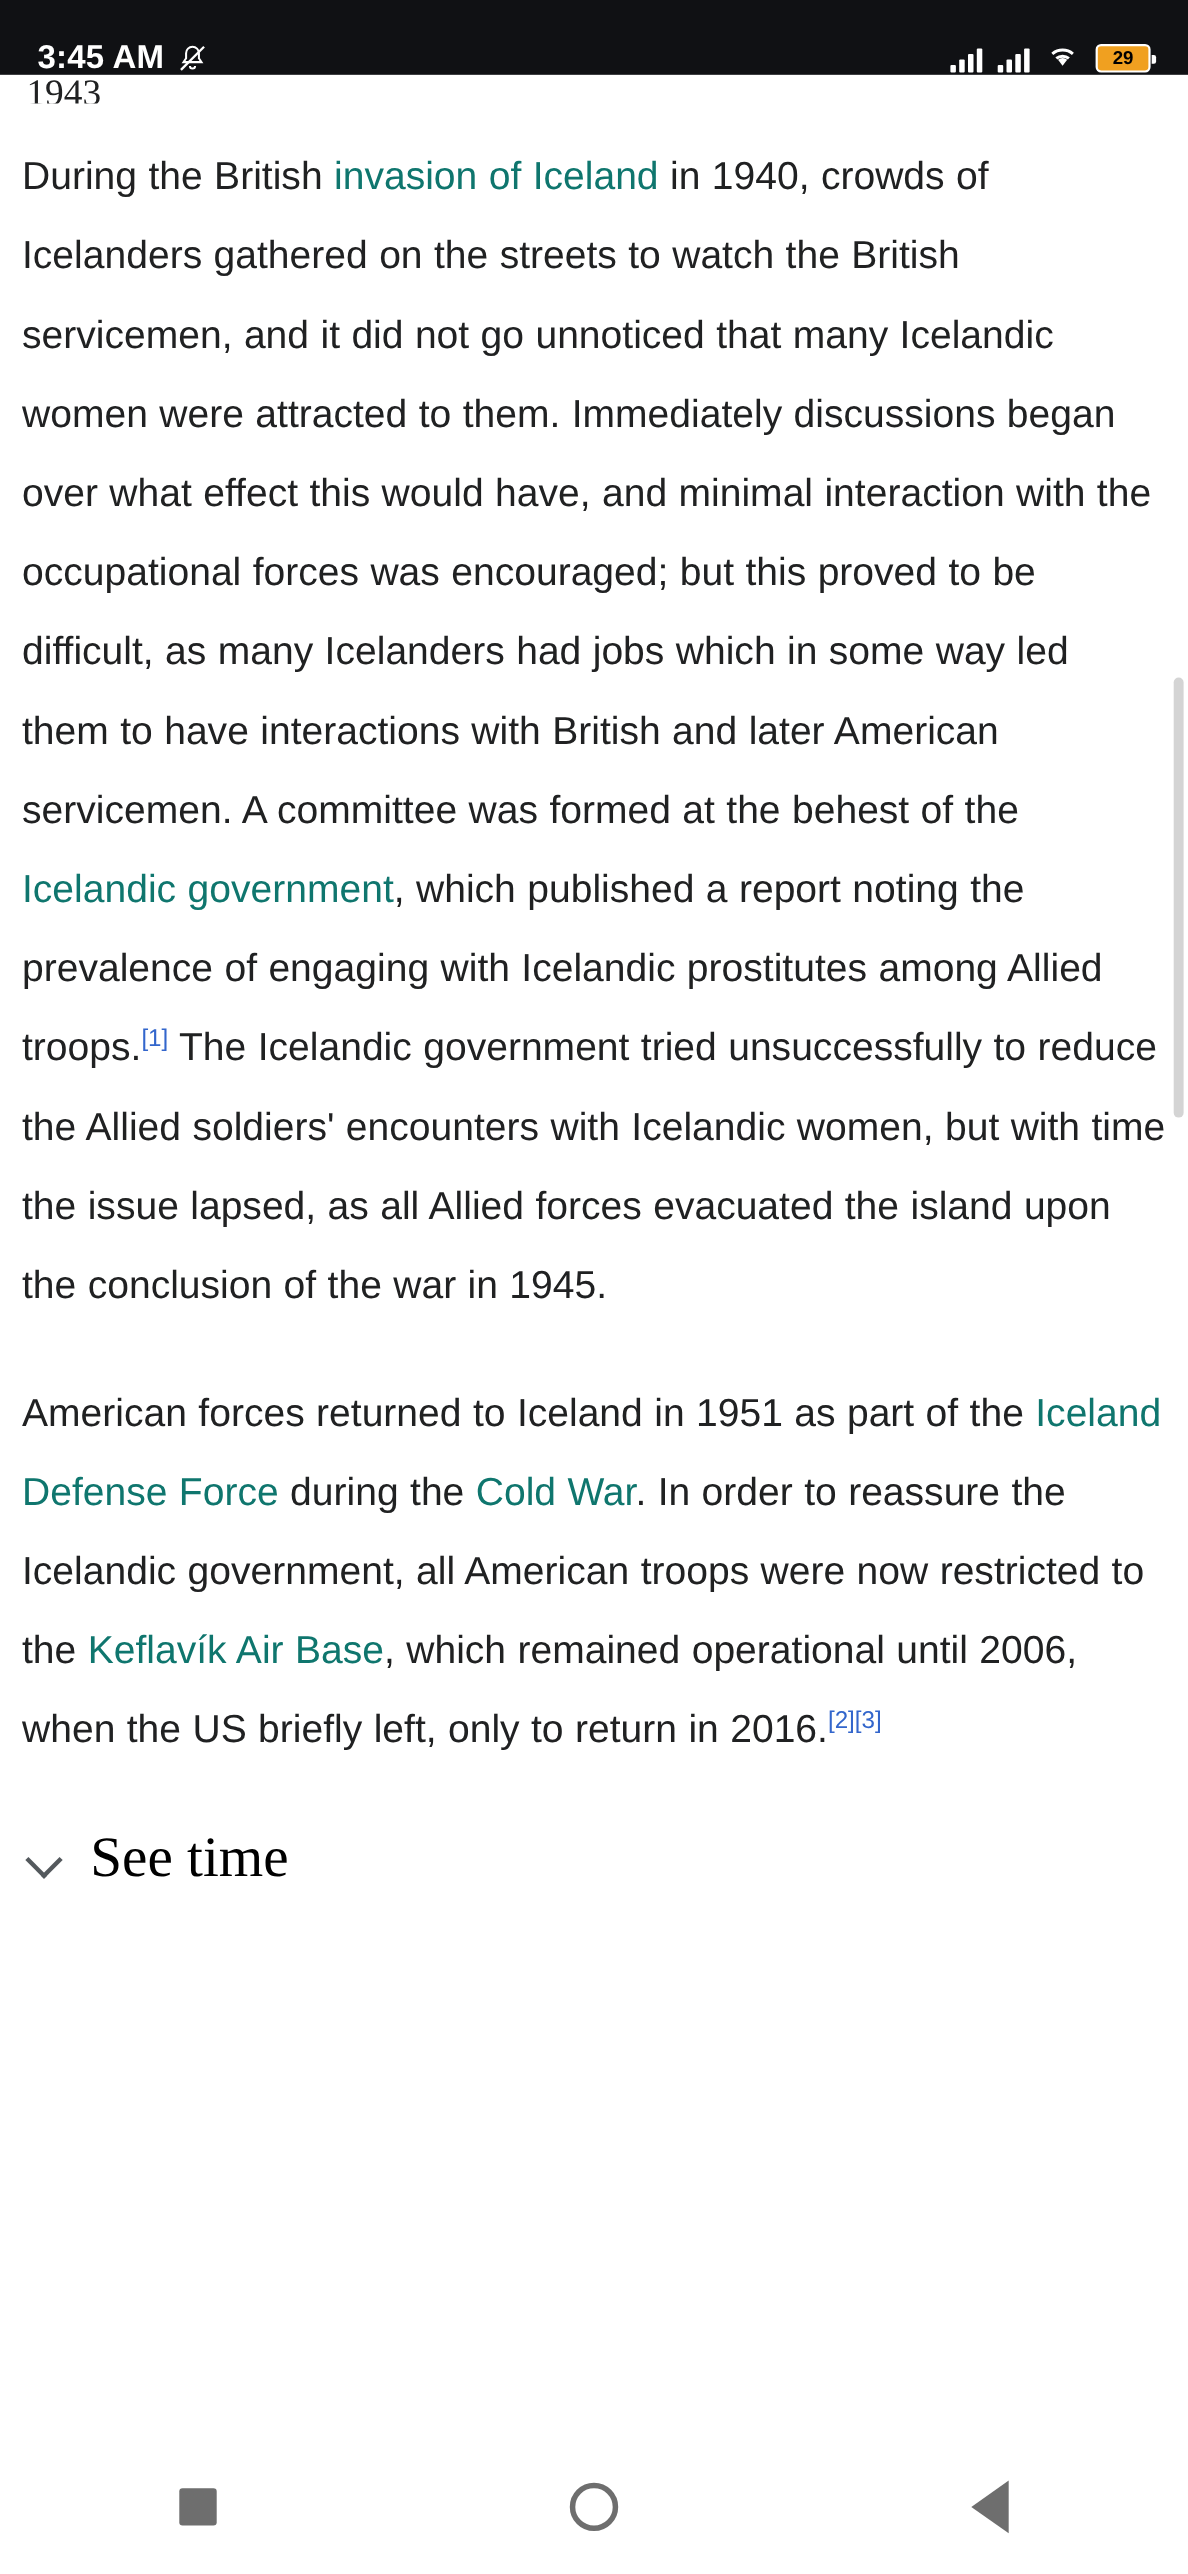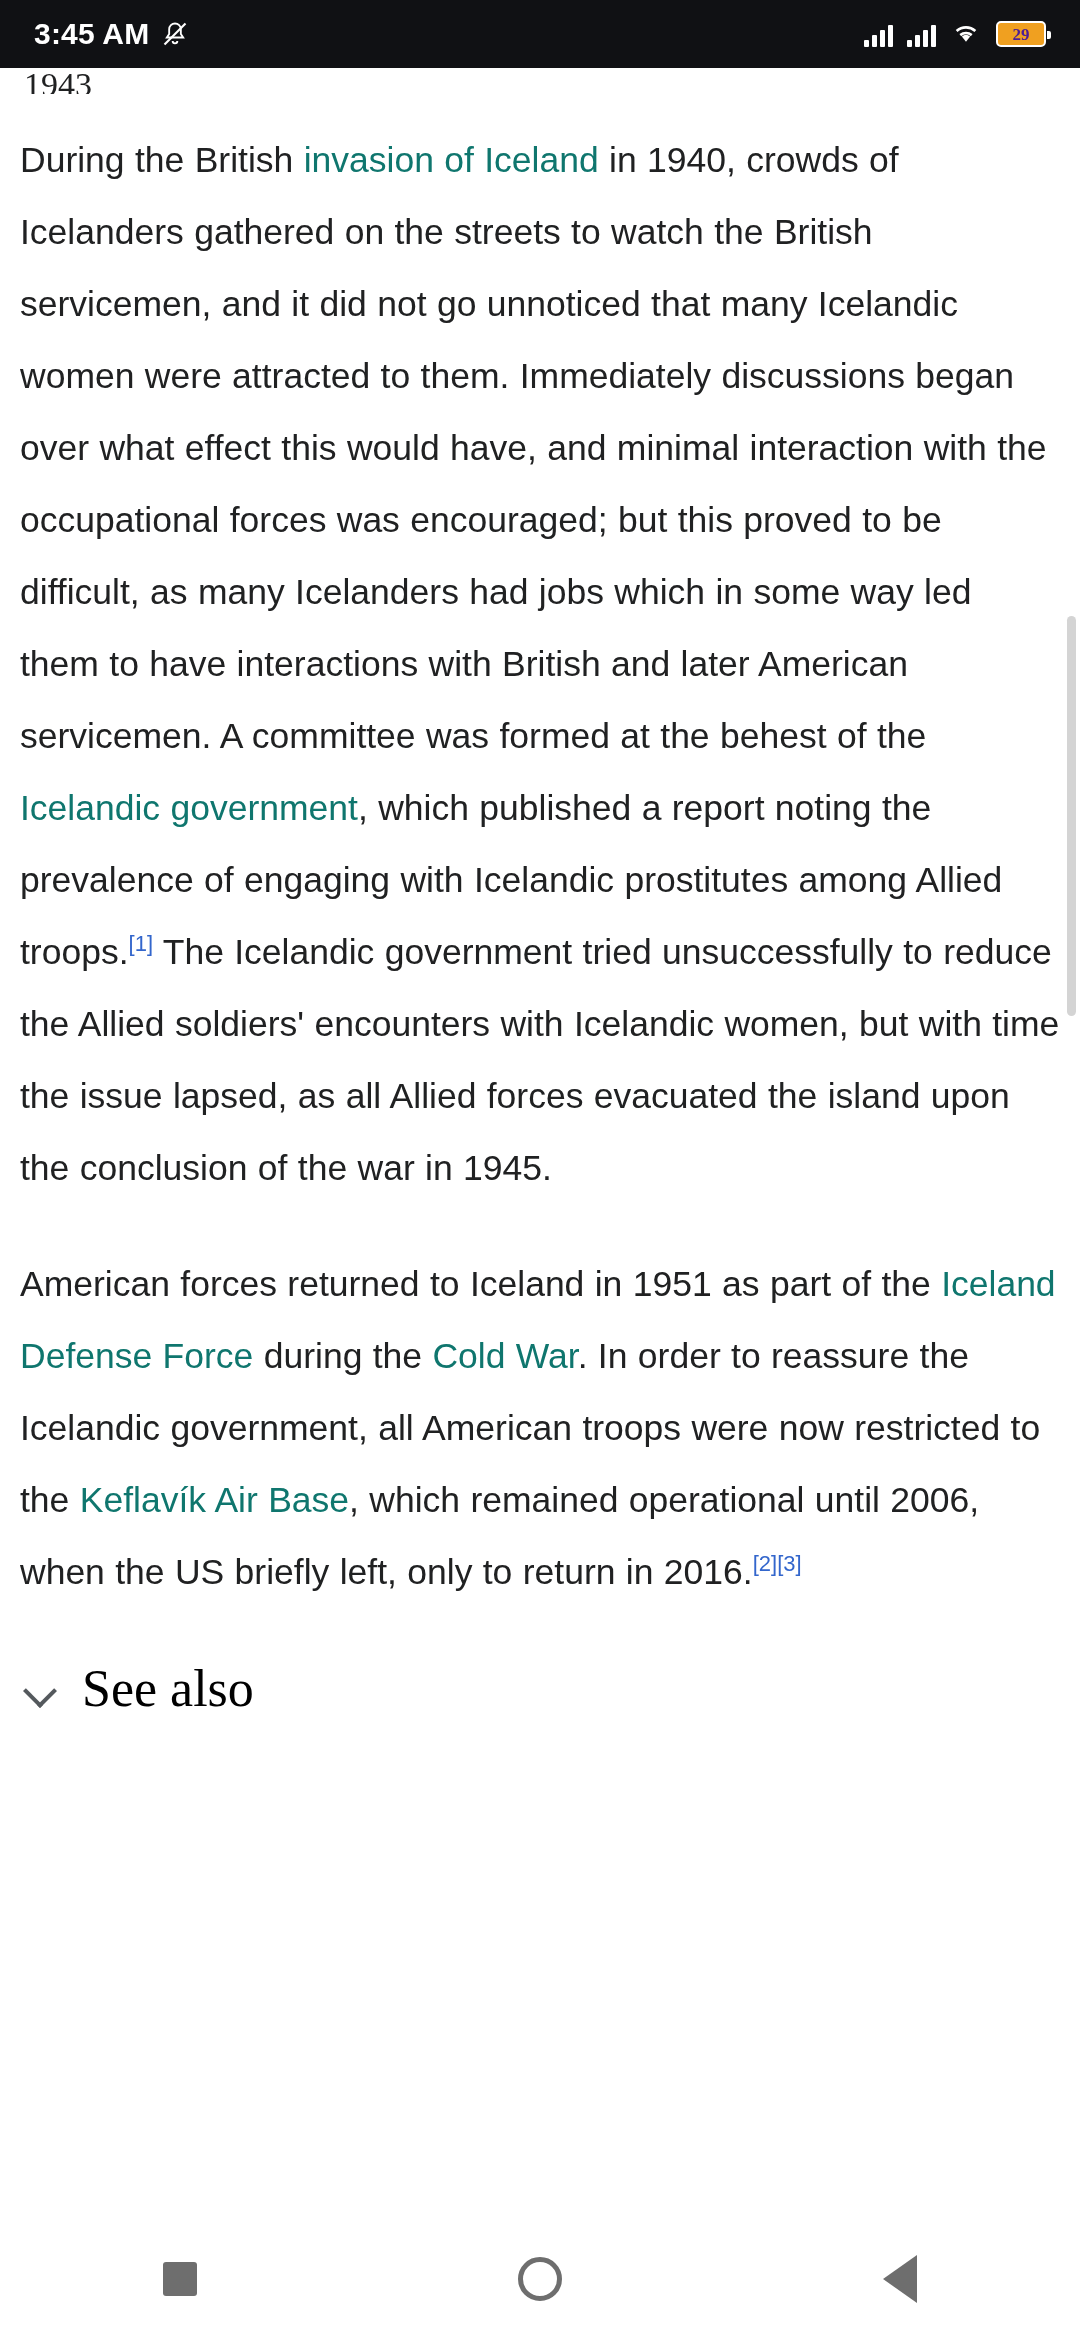--- a/index.html
+++ b/index.html
@@ -17,21 +17,21 @@
 
   
   .status-bar {
     position: absolute;
     top: 0; left: 0;
     width: 1080px;
     height: 68px;
     background: #101114;
     color: #ffffff;
     display: flex;
-    align-items: center;
+    align-items: flex-end;
     justify-content: space-between;
     padding: 0 34px;
     box-sizing: border-box;
     z-index: 10;
   }
   .status-left {
     display: flex;
     align-items: center;
     gap: 12px;
   }
@@ -87,23 +87,22 @@
     right: -7px;
     top: 8px;
     width: 4px;
     height: 8px;
     background: #ffffff;
     border-radius: 0 2px 2px 0;
   }
   .battery span {
     font-size: 17px;
     font-weight: bold;
-    color: #4c1d95;
+    color: #000000;
     line-height: 1;
-    font-family: Liberation Serif, serif;
   }
 
   
   .content {
     position: absolute;
     top: 68px;
     left: 0;
     width: 1080px;
     height: 2180px;
     background: #ffffff;
@@ -267,21 +266,21 @@
   <div class="article">
 
     <div class="clipped-heading">1943</div>
 
     <p class="body-text"><span>During the British </span><a class="wlink" href="#">invasion of Iceland</a><span> in 1940, crowds of Icelanders gathered on the streets to watch the British servicemen, and it did not go unnoticed that many Icelandic women were attracted to them. Immediately discussions began over what effect this would have, and minimal interaction with the occupational forces was encouraged; but this proved to be difficult, as many Icelanders had jobs which in some way led them to have interactions with British and later American servicemen. A committee was formed at the behest of the </span><a class="wlink" href="#">Icelandic government</a><span>, which published a report noting the prevalence of engaging with Icelandic prostitutes among Allied troops.</span><sup class="ref"><a href="#">[1]</a></sup><span> The Icelandic government tried unsuccessfully to reduce the Allied soldiers' encounters with Icelandic women, but with time the issue lapsed, as all Allied forces evacuated the island upon the conclusion of the war in 1945.</span></p>
 
     <p class="body-text"><span>American forces returned to Iceland in 1951 as part of the </span><a class="wlink" href="#">Iceland Defense Force</a><span> during the </span><a class="wlink" href="#">Cold War</a><span>. In order to reassure the Icelandic government, all American troops were now restricted to the </span><a class="wlink" href="#">Keflavík Air Base</a><span>, which remained operational until 2006, when the US briefly left, only to return in 2016.</span><sup class="ref"><a href="#">[2]</a></sup><sup class="ref"><a href="#">[3]</a></sup></p>
 
     <div class="section-header">
       <span class="chevron"></span>
-      <span class="section-title">See also</span>
+      <span class="section-title">See time</span>
     </div>
 
   </div>
   <div class="scroll-indicator"></div>
 </div>
 
 <div class="nav-bar">
   <div class="nav-btn">
     <span class="nav-square"></span>
   </div>

